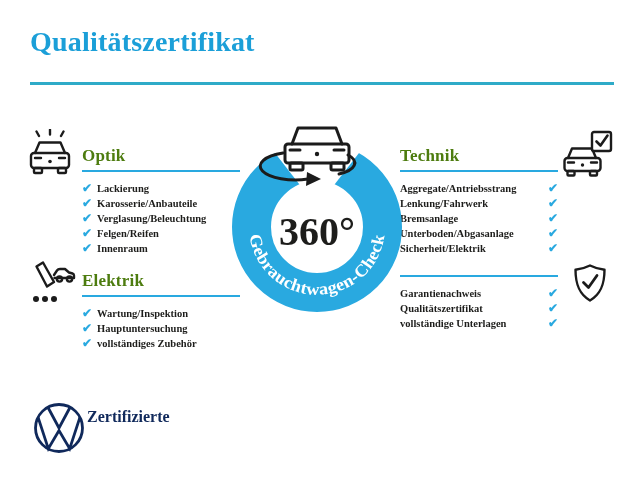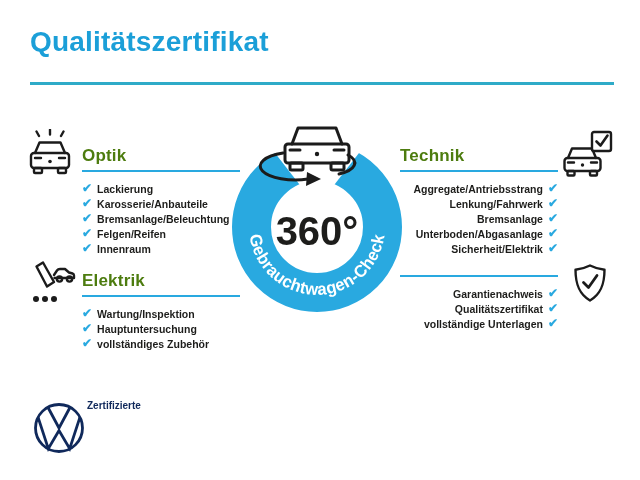--- a/index.html
+++ b/index.html
@@ -1,45 +1,45 @@
 <!DOCTYPE html>
 <html><head>
 <meta charset="utf-8">
 <style>
   html,body{margin:0;padding:0;background:#fff;}
   .stage{position:relative;width:640px;height:480px;background:#ffffff;overflow:hidden;
-         font-family:Liberation Sans, sans-serif;color:#1d1d1b;}
+         font-family:Liberation Serif, serif;color:#1d1d1b;}
 
   
   .title{position:absolute;left:30px;top:26px;font-size:28px;font-weight:700;color:#1b9fd8;letter-spacing:.2px;}
   .title-rule{position:absolute;left:30px;top:82px;width:584px;height:3px;background:#2eabc8;}
 
   
   .section{position:absolute;width:158px;}
   .sec-head{margin:0;font-size:17px;font-weight:700;color:#4d7c0f;letter-spacing:.2px;}
   .right .sec-head{text-align:left;}
   .sec-rule{height:2px;background:#29a9e0;margin-top:4px;}
   .items{list-style:none;margin:9px 0 0;padding:0;}
   .items li{display:flex;align-items:center;gap:5px;height:15px;font-size:10.5px;font-weight:700;white-space:nowrap;}
-  .right .items li{justify-content:flex-end;}
+  .right .items li{justify-content:space-between;}
   .chk{color:#29a9e0;font-size:12px;line-height:1;transform:translateY(-1px);}
 
   
   .icon{position:absolute;}
   .icon svg{display:block;}
   .ink{stroke:#1b1b1b;fill:none;stroke-width:2.4;stroke-linecap:round;stroke-linejoin:round;}
   .ink-fill{fill:#1b1b1b;stroke:none;}
 
   
   .badge{position:absolute;left:197px;top:107px;width:240px;height:240px;}
 
   
   .vw-logo{position:absolute;left:33px;top:402px;width:52px;height:52px;}
   .navy{stroke:#10295b;fill:none;stroke-width:2.8;stroke-linejoin:miter;}
-  .brand{position:absolute;left:87px;top:395px;font-size:10px;font-weight:700;color:#10295b;line-height:21px;}
+  .brand{position:absolute;left:87px;top:406px;font-size:16px;font-weight:700;color:#10295b;line-height:21px;}
 </style>
 </head>
 <body>
 
 <div class="stage">
 
   <div class="title">Qualitätszertifikat</div>
   <div class="title-rule"></div>
 
   <div class="icon" style="left:24px;top:129px;width:52px;height:52px;">
@@ -93,21 +93,21 @@
       <li>
           <span class="chk">✔</span>
           <span>Lackierung</span>
         </li>
       <li>
           <span class="chk">✔</span>
           <span>Karosserie/Anbauteile</span>
         </li>
       <li>
           <span class="chk">✔</span>
-          <span>Bremsanlage/Beleuchtung</span>
+          <span>Verglasung/Beleuchtung</span>
         </li>
       <li>
           <span class="chk">✔</span>
           <span>Felgen/Reifen</span>
         </li>
       <li>
           <span class="chk">✔</span>
           <span>Innenraum</span>
         </li>
     </ul>

